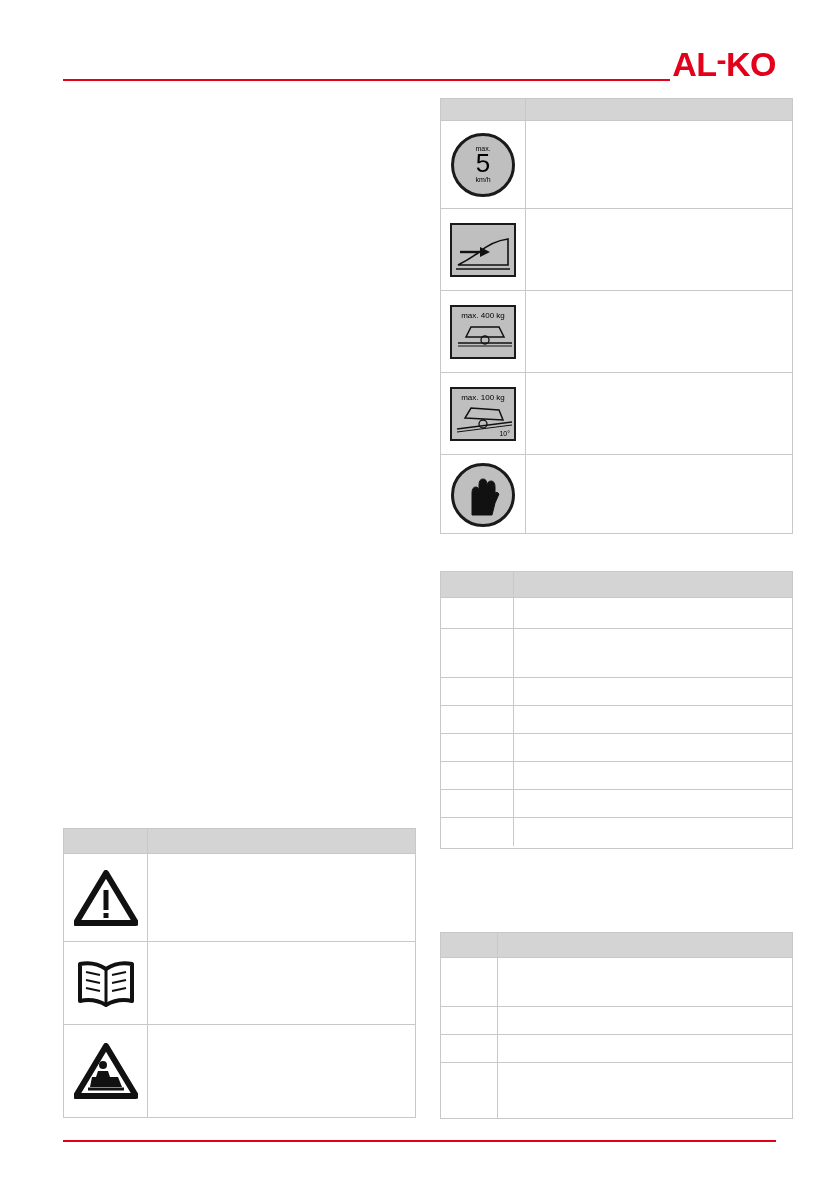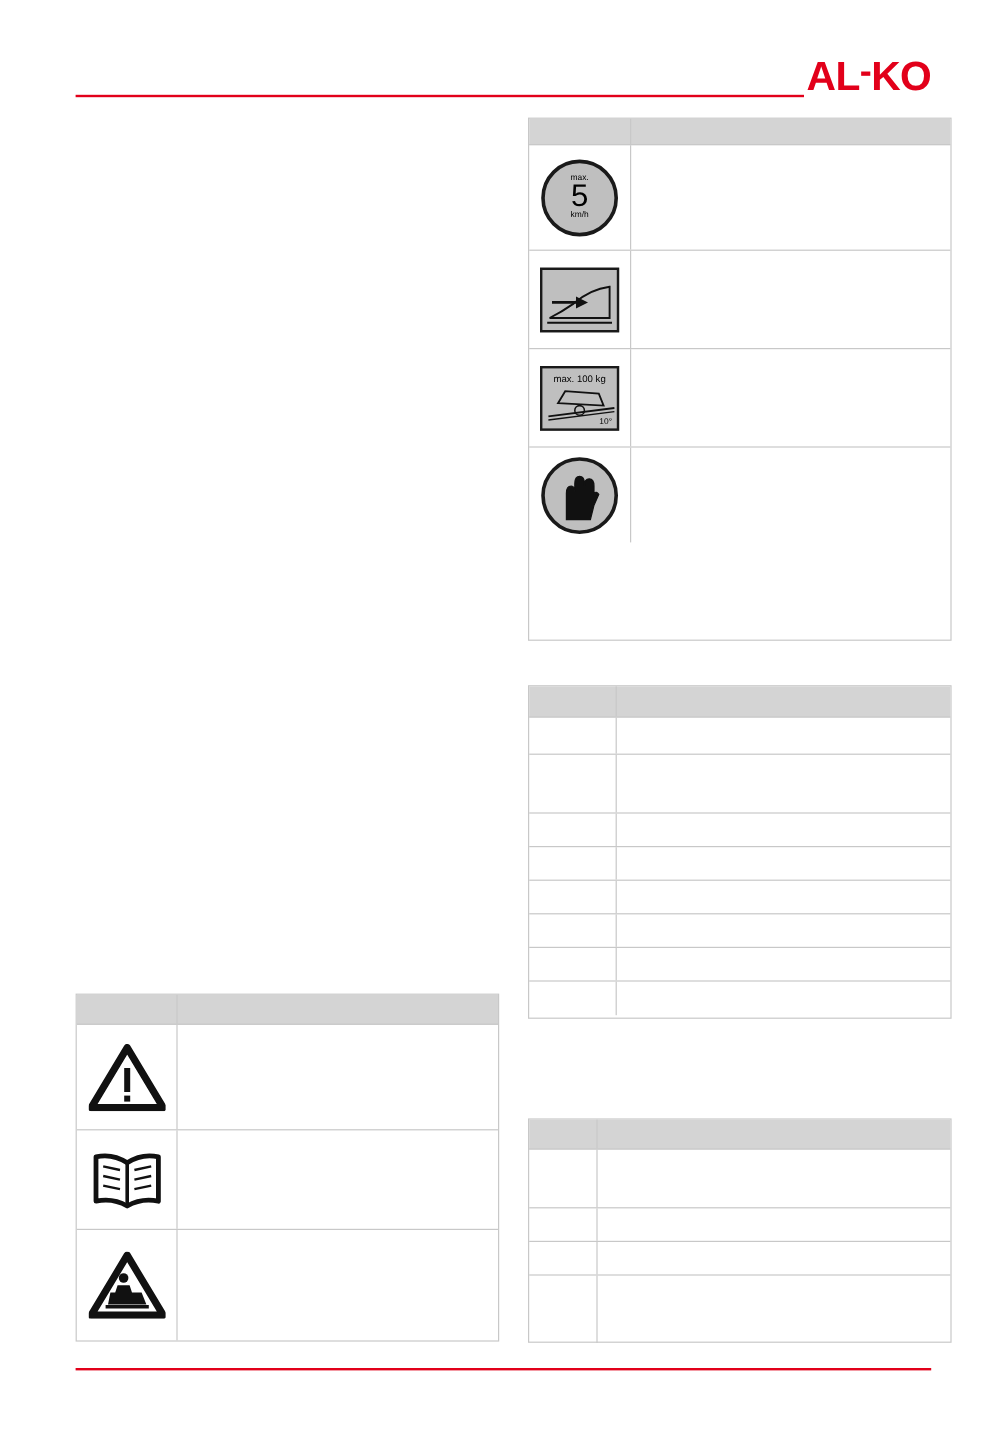--- a/index.html
+++ b/index.html
@@ -169,20 +169,34 @@
             <path d="M6 40 L56 40 L56 14 Q40 16 26 28 Q16 35 6 40 Z" fill="none" stroke="#111" stroke-width="1.6"></path>
             <path d="M4 44 L58 44" stroke="#111" stroke-width="1.6"></path>
             <line x1="8" y1="27" x2="28" y2="27" stroke="#111" stroke-width="2.4"></line>
             <polygon points="28,22 38,27 28,32" fill="#111"></polygon>
           </svg>
         </div>
       </div>
       <div class="c2"></div>
     </div>
 
+    <div class="row" style="height:82px;">
+      <div class="c1 iconcell" style="width:85px;">
+        <div class="plate">
+          <div class="plate-lbl">max. 400 kg</div>
+          <svg class="sym" width="66" height="52" viewBox="0 0 66 52" style="position:absolute;left:0;top:0;">
+            <path d="M14 30 L52 30 L47 20 L19 20 Z" fill="none" stroke="#111" stroke-width="1.5"></path>
+            <line x1="6" y1="36" x2="60" y2="36" stroke="#111" stroke-width="1.5"></line>
+            <line x1="6" y1="39" x2="60" y2="39" stroke="#111" stroke-width="1.2"></line>
+            <circle cx="33" cy="33" r="4" fill="none" stroke="#111" stroke-width="1.3"></circle>
+          </svg>
+        </div>
+      </div>
+      <div class="c2"></div>
+    </div>
 
     <div class="row" style="height:82px;">
       <div class="c1 iconcell" style="width:85px;">
         <div class="plate">
           <div class="plate-lbl">max. 100 kg</div>
           <svg class="sym" width="66" height="52" viewBox="0 0 66 52" style="position:absolute;left:0;top:0;">
             <path d="M13 29 L51 31 L47 21 L19 19 Z" fill="none" stroke="#111" stroke-width="1.5"></path>
             <line x1="5" y1="40" x2="60" y2="33" stroke="#111" stroke-width="1.5"></line>
             <line x1="5" y1="43" x2="60" y2="36" stroke="#111" stroke-width="1.2"></line>
             <circle cx="31" cy="35" r="4" fill="none" stroke="#111" stroke-width="1.3"></circle>

